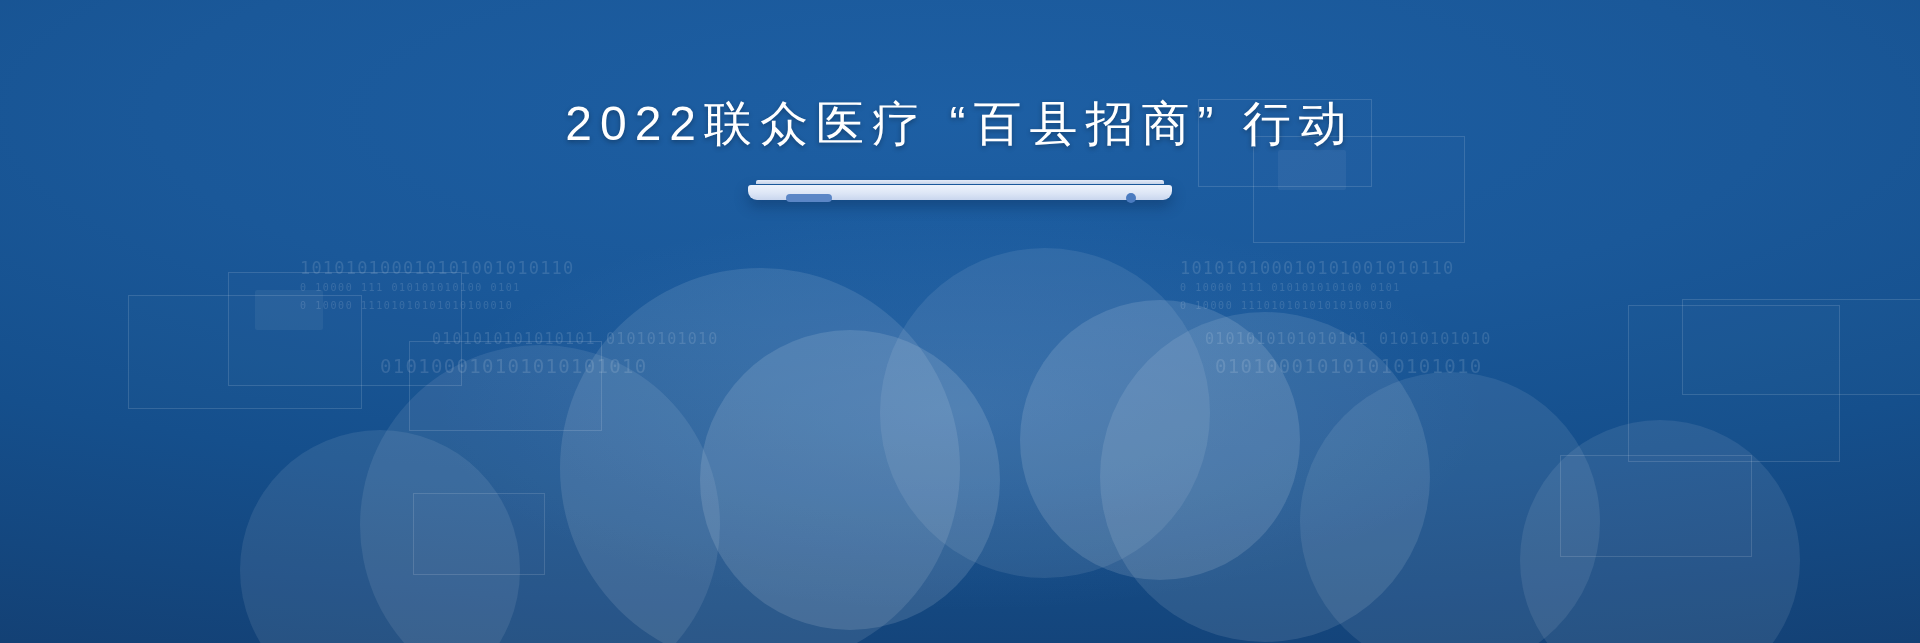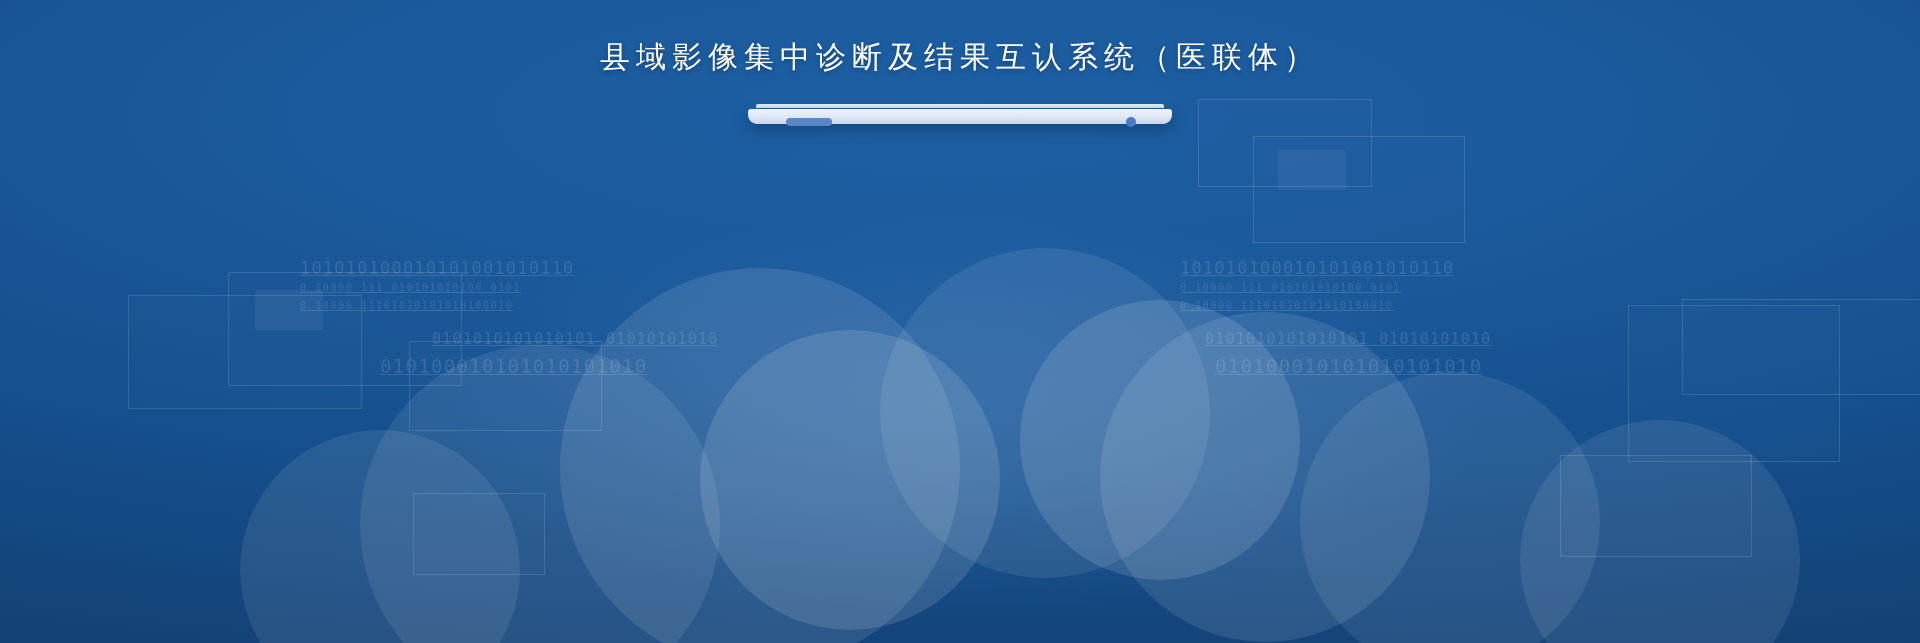--- a/index.html
+++ b/index.html
@@ -56,21 +56,20 @@
   .r-far-b   { left: 1682px; top: 299px; width: 260px; height: 94px; }
   .r-far-c   { left: 1560px; top: 455px; width: 190px; height: 100px; }
 
   
   .binary {
     position: absolute;
     color: rgba(255,255,255,0.13);
     font-family: "DejaVu Sans Mono", "Liberation Mono", monospace;
     white-space: nowrap;
     user-select: none;
-    text-decoration: underline;
   }
   .bin-1 { left: 300px;  top: 258px; font-size: 17px; letter-spacing: 1.2px; }
   .bin-2 { left: 300px;  top: 282px; font-size: 10px; letter-spacing: 1.6px; }
   .bin-3 { left: 300px;  top: 300px; font-size: 10px; letter-spacing: 1.6px; }
   .bin-4 { left: 432px;  top: 330px; font-size: 15px; letter-spacing: 1.2px; }
   .bin-5 { left: 380px;  top: 355px; font-size: 19px; letter-spacing: 1.3px; }
   .bin-6 { left: 1180px; top: 258px; font-size: 17px; letter-spacing: 1.2px; }
   .bin-7 { left: 1180px; top: 282px; font-size: 10px; letter-spacing: 1.6px; }
   .bin-8 { left: 1180px; top: 300px; font-size: 10px; letter-spacing: 1.6px; }
   .bin-9 { left: 1205px; top: 330px; font-size: 15px; letter-spacing: 1.2px; }
@@ -245,22 +244,22 @@
     <div class="deco-rect r-right-a"></div>
     <div class="deco-rect r-right-b"></div>
     <div class="deco-fill f-right"></div>
     <div class="deco-rect r-far-a"></div>
     <div class="deco-rect r-far-b"></div>
     <div class="deco-rect r-far-c"></div>
   </div>
 
   <div class="content">
 
-
-    <h2 class="subtitle">县域影像集中诊断及结果互认系统（医联体）</h2>
+    <h1 class="title">2022联众医疗 “百县招商” 行动</h1>
+
 
 
     <div class="laptop">
       <div class="laptop-lip"></div>
       <div class="laptop-deck">
         <div class="laptop-key"></div>
         <div class="laptop-dot"></div>
       </div>
     </div>
 

